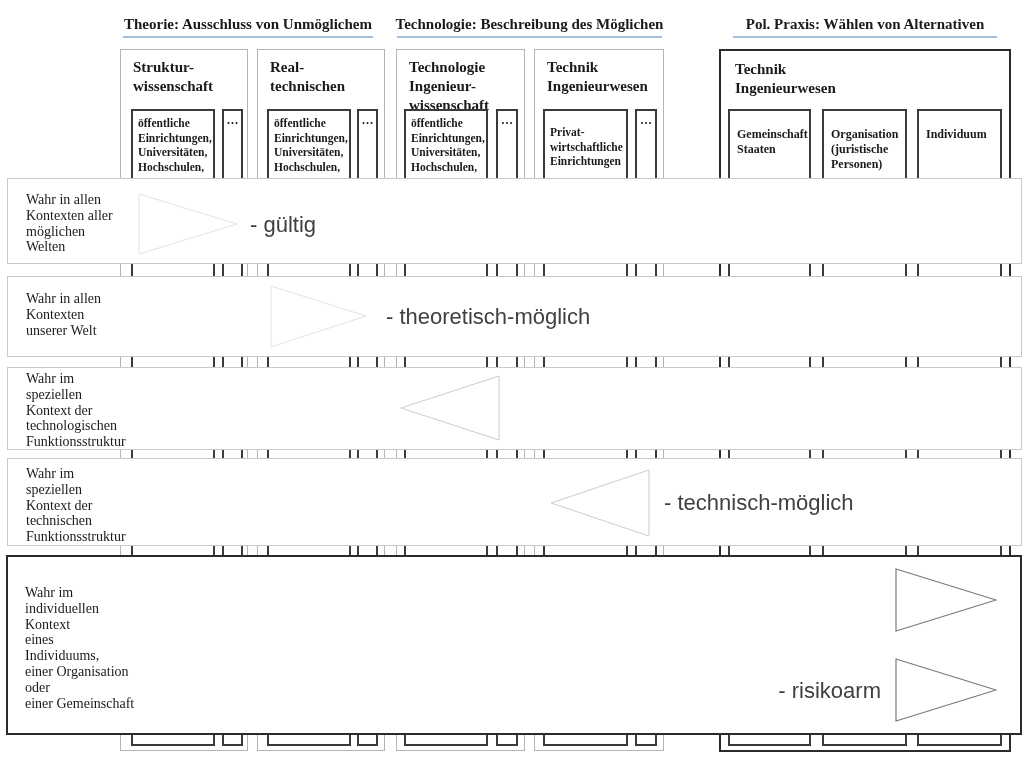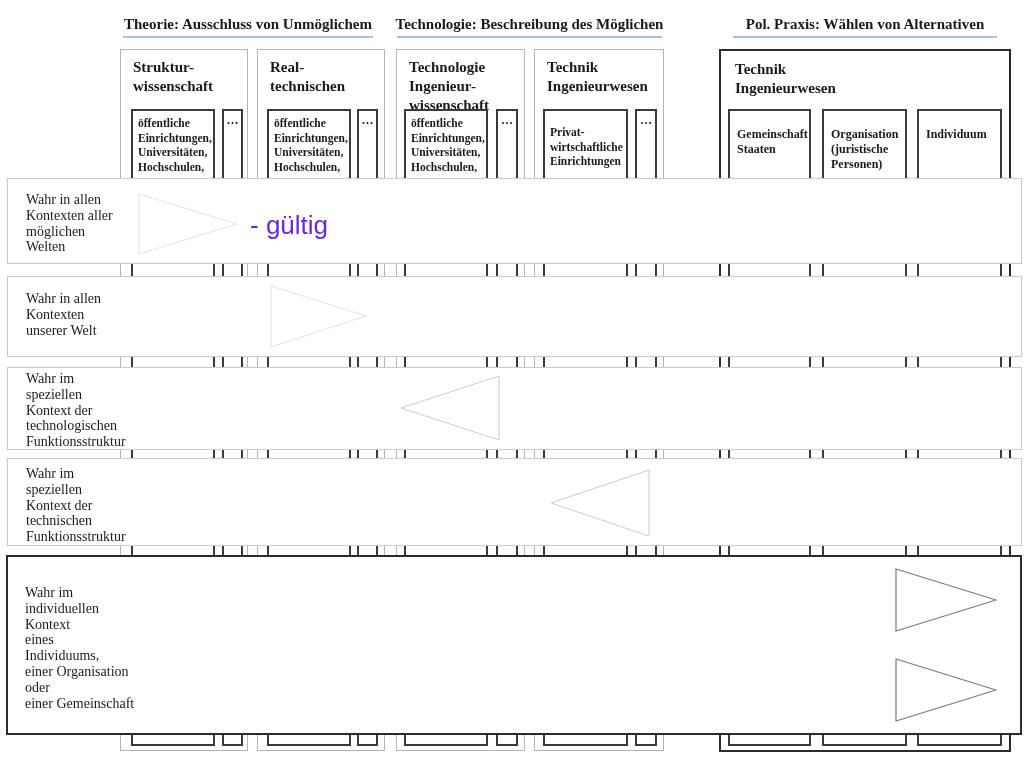--- a/index.html
+++ b/index.html
@@ -72,23 +72,23 @@
     position: absolute;
     left: 10px;
     font-size: 14px;
     line-height: 15.8px;
     white-space: pre-line;
     margin-left: 8px;
   }
   .blabel {
     position: absolute;
     font-family: "Liberation Sans", sans-serif;
-    font-size: 26px;
+    font-size: 22px;
     line-height: 30px;
-    color: #6d28d9;
+    color: #404040;
     white-space: nowrap;
   }
   .tri { position: absolute; }
 </style>
 </head>
 <body>
 
 <div class="canvas">
 
   <div class="hdr" style="left:123px; width:250px;">
@@ -166,20 +166,21 @@
     <div class="blabel" style="left:242px; top:31px;">- gültig</div>
   </div>
 
   <div class="band" style="top:276px; height:81px;">
     <div class="ctx" style="top:14px; width:110px;">Wahr in allen
 Kontexten
 unserer  Welt</div>
     <svg class="tri" style="left:262px; top:8px;" width="97" height="63" viewBox="0 0 97 63" preserveAspectRatio="none">
       <polygon points="1,1 96,31 1,62" fill="#ffffff" stroke-width="1" stroke="#e2e2e2"></polygon>
     </svg>
+    <div class="blabel" style="left:378px; top:25px;">- theoretisch-möglich</div>
   </div>
 
   <div class="band" style="top:367px; height:83px;">
     <div class="ctx" style="top:3px; width:120px;">Wahr im
 speziellen
 Kontext der
 technologischen
 Funktionsstruktur</div>
     <svg class="tri" style="left:392px; top:7px;" width="100" height="66" viewBox="0 0 100 66" preserveAspectRatio="none">
       <polygon points="99,1 1,33 99,65" fill="#ffffff" stroke-width="1" stroke="#cccccc"></polygon>
@@ -188,32 +189,34 @@
 
   <div class="band" style="top:458px; height:88px;">
     <div class="ctx" style="top:7px; width:120px;">Wahr im
 speziellen
 Kontext der
 technischen
 Funktionsstruktur</div>
     <svg class="tri" style="left:542px; top:10px;" width="100" height="68" viewBox="0 0 100 68" preserveAspectRatio="none">
       <polygon points="99,1 1,34 99,67" fill="#ffffff" stroke-width="1" stroke="#cccccc"></polygon>
     </svg>
+    <div class="blabel" style="left:656px; top:29px;">- technisch-möglich</div>
   </div>
 
   <div class="band dark" style="top:555px; height:180px;">
     <div class="ctx" style="left:9px; top:28px; width:130px;">Wahr im
 individuellen
 Kontext
 eines
 Individuums,
 einer Organisation
 oder
 einer Gemeinschaft</div>
     <svg class="tri" style="left:887px; top:11px;" width="102" height="64" viewBox="0 0 102 64" preserveAspectRatio="none">
       <polygon points="1,1 101,32 1,63" fill="#ffffff" stroke-width="1.2" stroke="#7a7a7a"></polygon>
     </svg>
+    <div class="blabel" style="right:139px; top:119px;">- risikoarm</div>
     <svg class="tri" style="left:887px; top:101px;" width="102" height="64" viewBox="0 0 102 64" preserveAspectRatio="none">
       <polygon points="1,1 101,32 1,63" fill="#ffffff" stroke-width="1.2" stroke="#7a7a7a"></polygon>
     </svg>
   </div>
 
 </div>
 
 </body></html>

